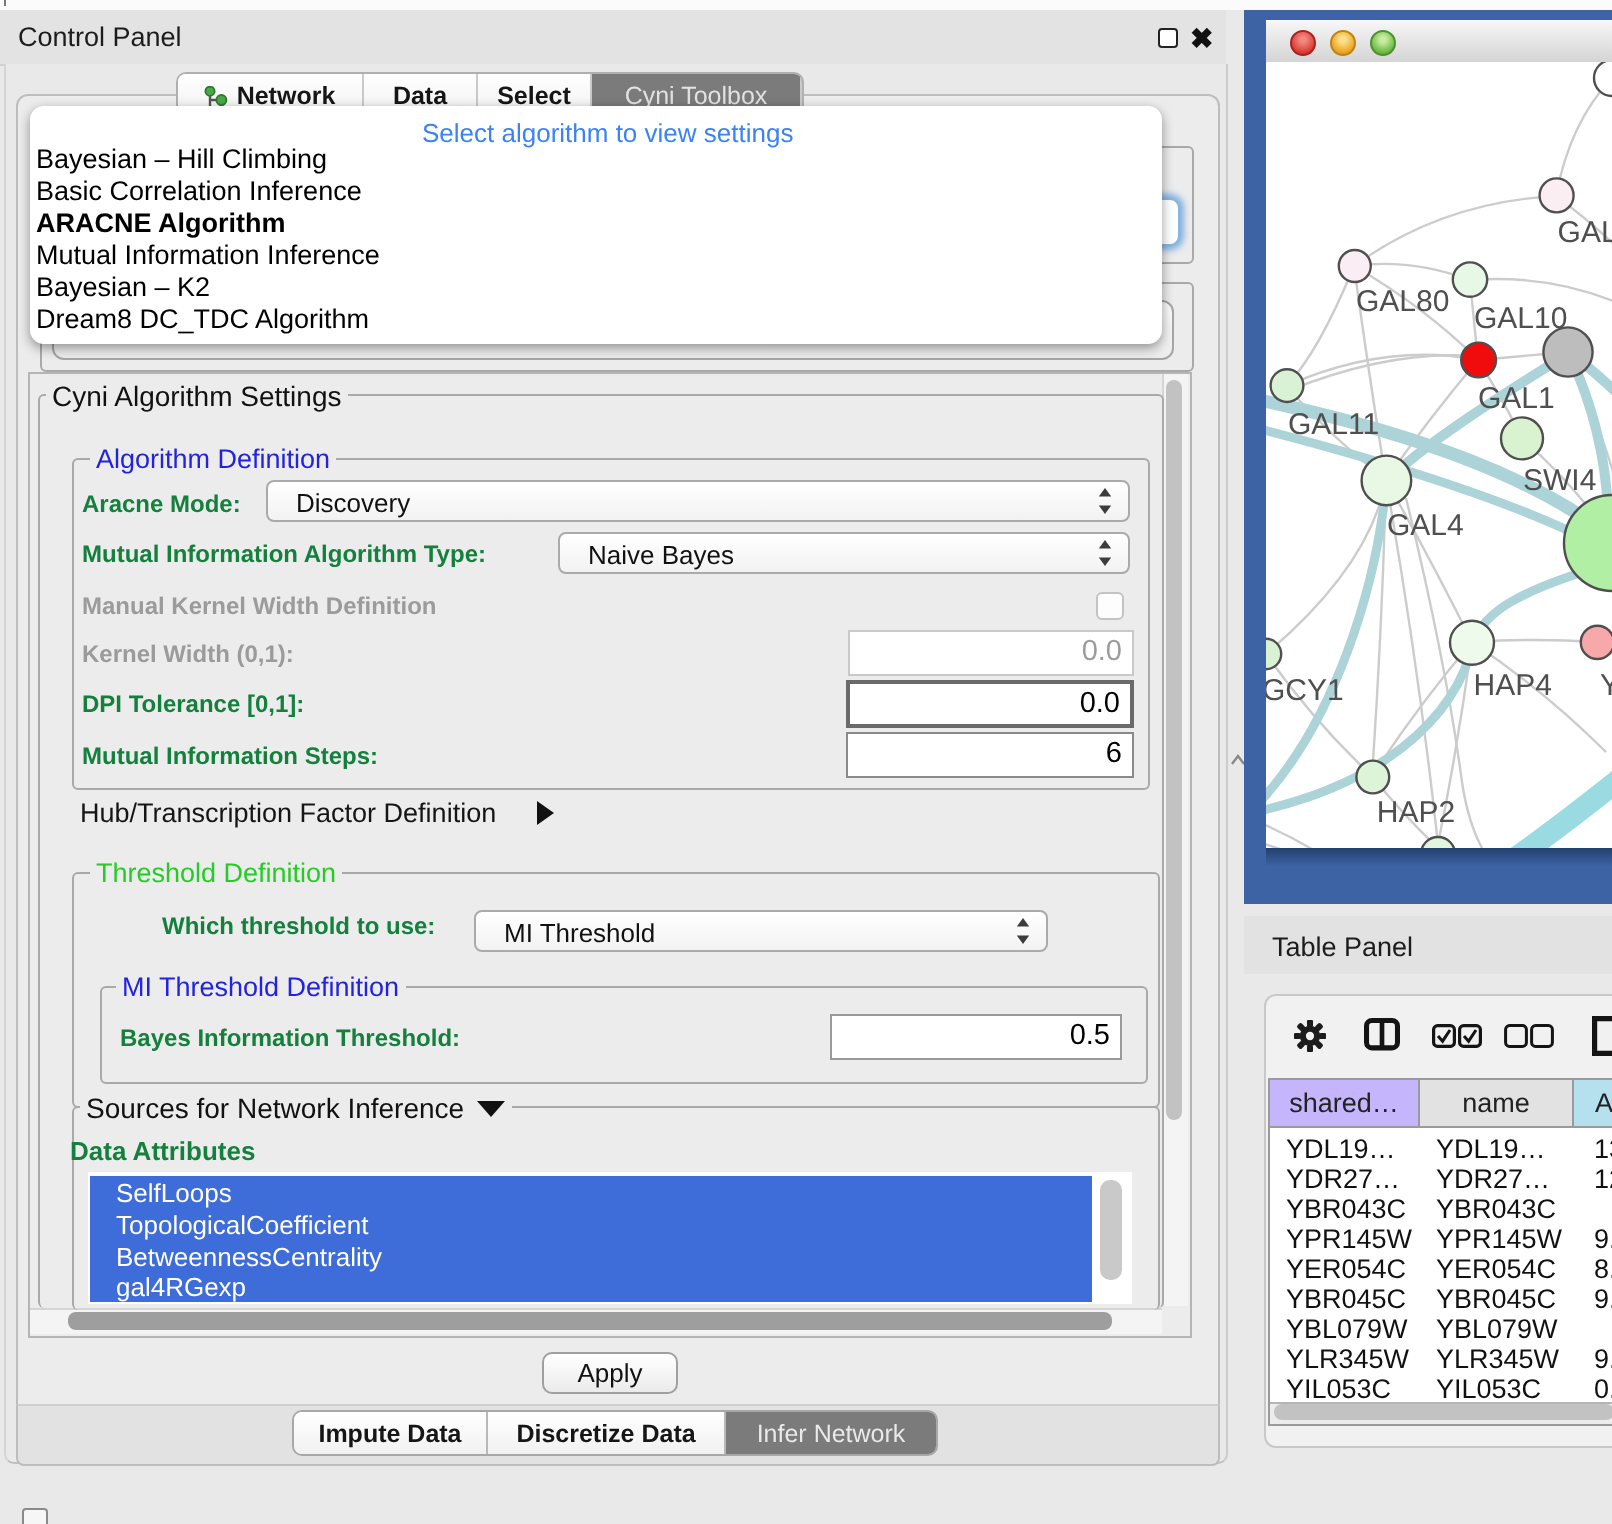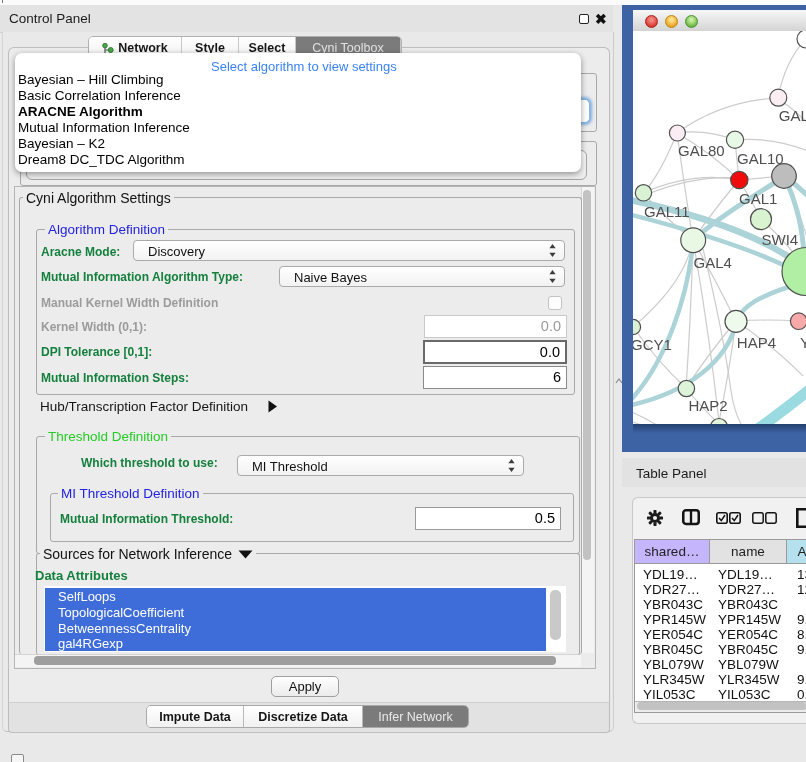--- a/index.html
+++ b/index.html
@@ -36,21 +36,21 @@
 
 <div class="abs" style="left:88px;top:36px;height:21px;display:flex;border:1px solid #b0b0b0;border-radius:5px;overflow:hidden;background:#fdfdfd;font-size:12.5px;font-weight:bold;color:#161616;">
   <div style="width:92px;display:flex;align-items:center;justify-content:center;border-right:1px solid #c9c9c9;background:linear-gradient(#ffffff,#f1f1f1);">
     <svg width="13" height="14" viewBox="0 0 13 14" style="margin-right:3px;margin-top:4px;">
       <path d="M3,3 L3,11 L8,11" fill="none" stroke="#555" stroke-width="1.2"></path>
       <line x1="3" y1="7" x2="8" y2="7" stroke="#555" stroke-width="1.2"></line>
       <circle cx="3" cy="2.6" r="2.3" fill="#4aa84a" stroke="#2c7a2c" stroke-width="0.9"></circle>
       <circle cx="8.7" cy="7" r="2.5" fill="#4aa84a" stroke="#2c7a2c" stroke-width="0.9"></circle>
       <circle cx="8.7" cy="12.5" r="2.5" fill="#4aa84a" stroke="#2c7a2c" stroke-width="0.9"></circle>
     </svg>Network</div>
-  <div style="width:56px;display:flex;align-items:center;justify-content:center;border-right:1px solid #c9c9c9;background:linear-gradient(#ffffff,#f1f1f1);">Style</div>
+  <div style="width:56px;display:flex;align-items:center;justify-content:center;border-right:1px solid #c9c9c9;background:linear-gradient(#ffffff,#f1f1f1);">Data</div>
   <div style="width:56px;display:flex;align-items:center;justify-content:center;border-right:1px solid #c9c9c9;background:linear-gradient(#ffffff,#f1f1f1);">Select</div>
   <div style="width:104px;display:flex;align-items:center;justify-content:center;border-right:1px solid #c9c9c9;background:#7b7b7b;color:#e2e2e2;font-weight:normal;">Cyni Toolbox</div>
 </div>
 
 <div class="abs gb" style="left:20px;top:73px;width:575px;height:57px;"></div>
 <div class="abs" style="left:28px;top:99px;width:560px;height:22px;background:#fff;border:1px solid #88b6e2;border-radius:5px;box-shadow:0 0 3px 2px rgba(86,151,220,0.7);"></div>
 <div class="abs gb" style="left:20px;top:141px;width:575px;height:43px;"></div>
 <div class="abs" style="left:26px;top:150px;width:559px;height:28px;background:linear-gradient(#fcfcfc,#ececec);border:1px solid #a5a5a5;border-radius:6px;"></div>
 
 <div class="abs" style="left:15px;top:53px;width:566px;height:119px;background:#fff;border-radius:7px;box-shadow:0 2px 6px rgba(0,0,0,0.4);font-size:12.5px;color:#000;">
@@ -121,21 +121,21 @@
 <div class="combo abs" style="left:237px;top:455px;width:285px;height:19px;">
   <span class="tx">MI Threshold</span>
   <svg class="stepper" viewBox="0 0 7 13">
       <path d="M3.5,0 L6.6,4.3 L0.4,4.3 Z" fill="#3c3c3c"></path>
       <path d="M3.5,13 L6.6,8.7 L0.4,8.7 Z" fill="#3c3c3c"></path>
     </svg>
 </div>
 
 <div class="abs gb" style="left:50px;top:493px;width:522px;height:47px;"></div>
 <div class="gbt abs" style="left:58px;top:486px;font-size:13.5px;color:#2222e0;">MI Threshold Definition</div>
-<div class="lbl abs" style="left:60px;top:512px;">Mutual Information Threshold:</div>
+<div class="lbl abs" style="left:60px;top:512px;">Bayes Information Threshold:</div>
 <div class="field abs" style="left:415px;top:507px;width:134px;height:19px;border:1px solid #999;color:#000;padding:1px 5px;font-size:14.5px;line-height:19px;">0.5</div>
 
 <div class="abs gb" style="left:36px;top:553px;width:542px;height:101px;border-bottom:none;"></div>
 <div class="gbt abs" style="left:40px;top:546px;font-size:14px;color:#111;">Sources for Network Inference <svg style="margin-left:2px" width="15" height="9" viewBox="0 0 15 9">
       <path d="M0.5,0.5 L14.5,0.5 L7.5,8.5 Z" fill="#111"></path>
     </svg></div>
 
 <div class="lbl abs" style="left:35px;top:568px;font-size:13px;">Data Attributes</div>
 <div class="abs" style="left:44px;top:586px;width:522px;height:66px;background:#fff;overflow:hidden;">
   <div class="abs" style="left:1px;top:2px;width:501px;height:63px;background:#3e6cd9;"></div>

